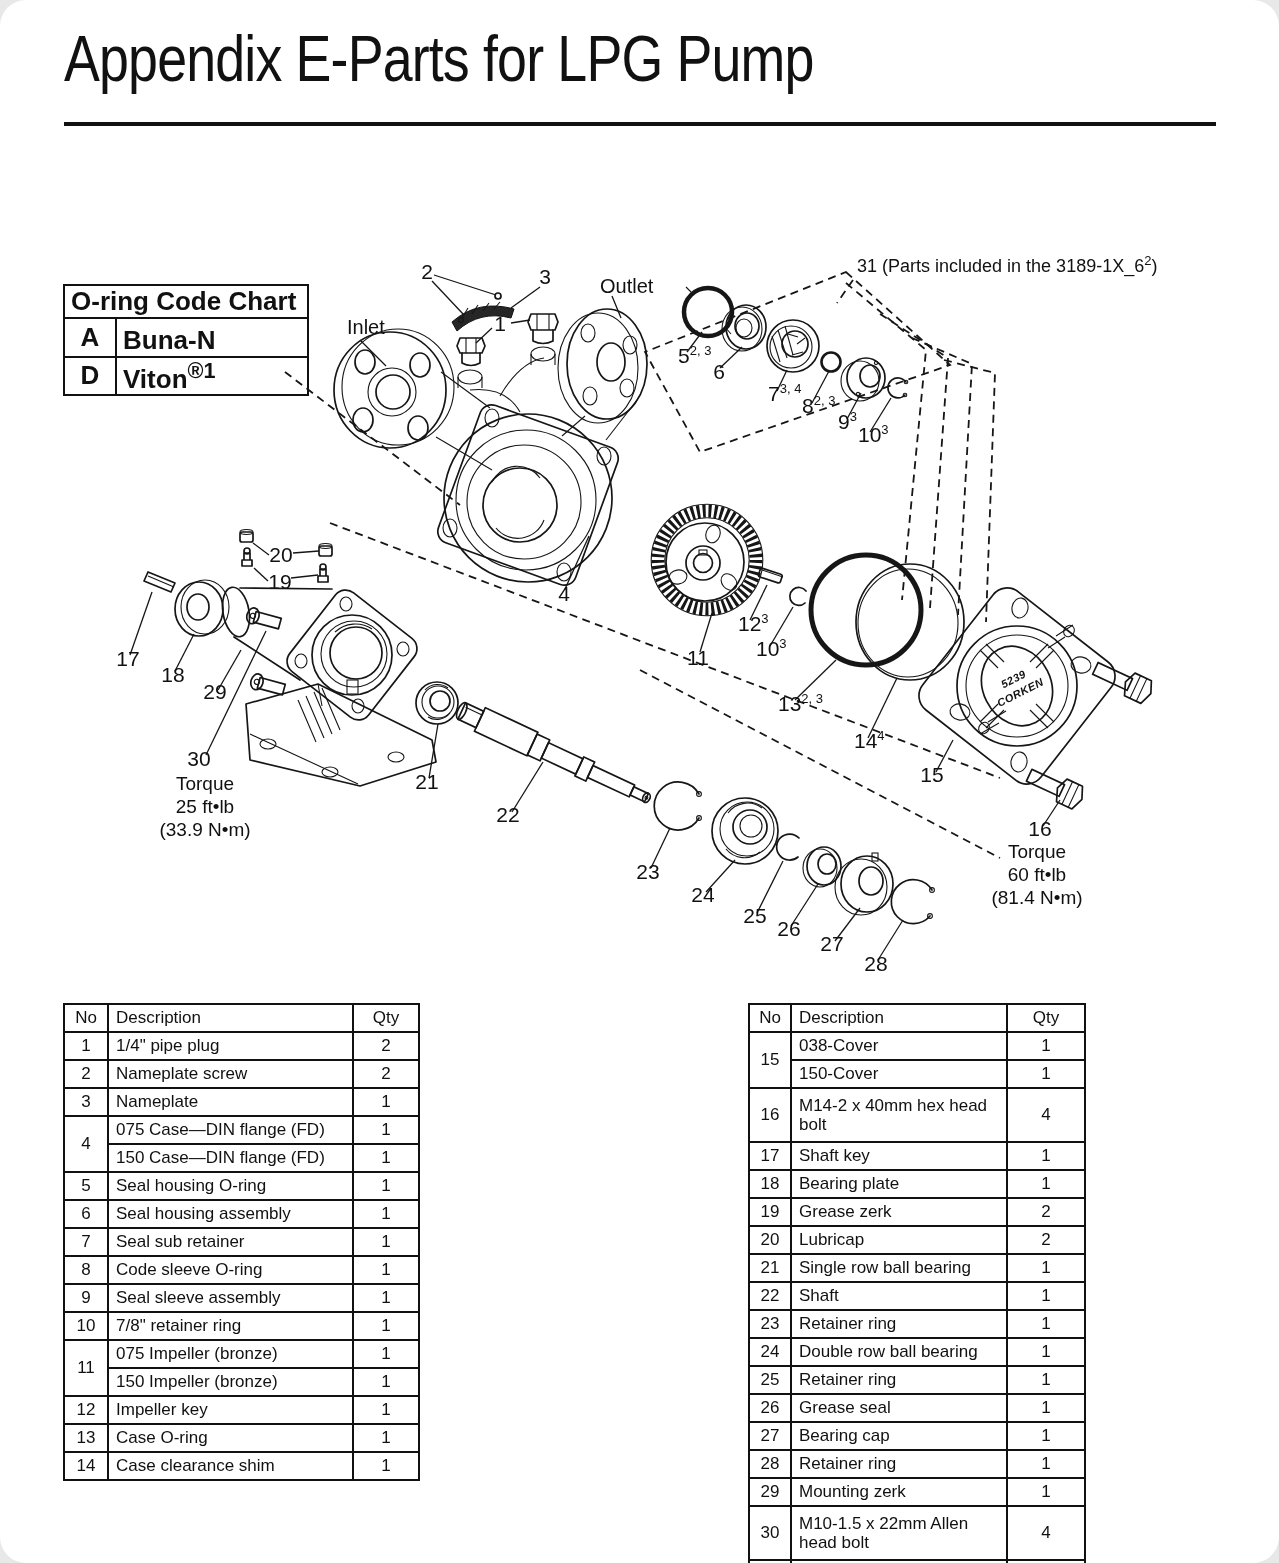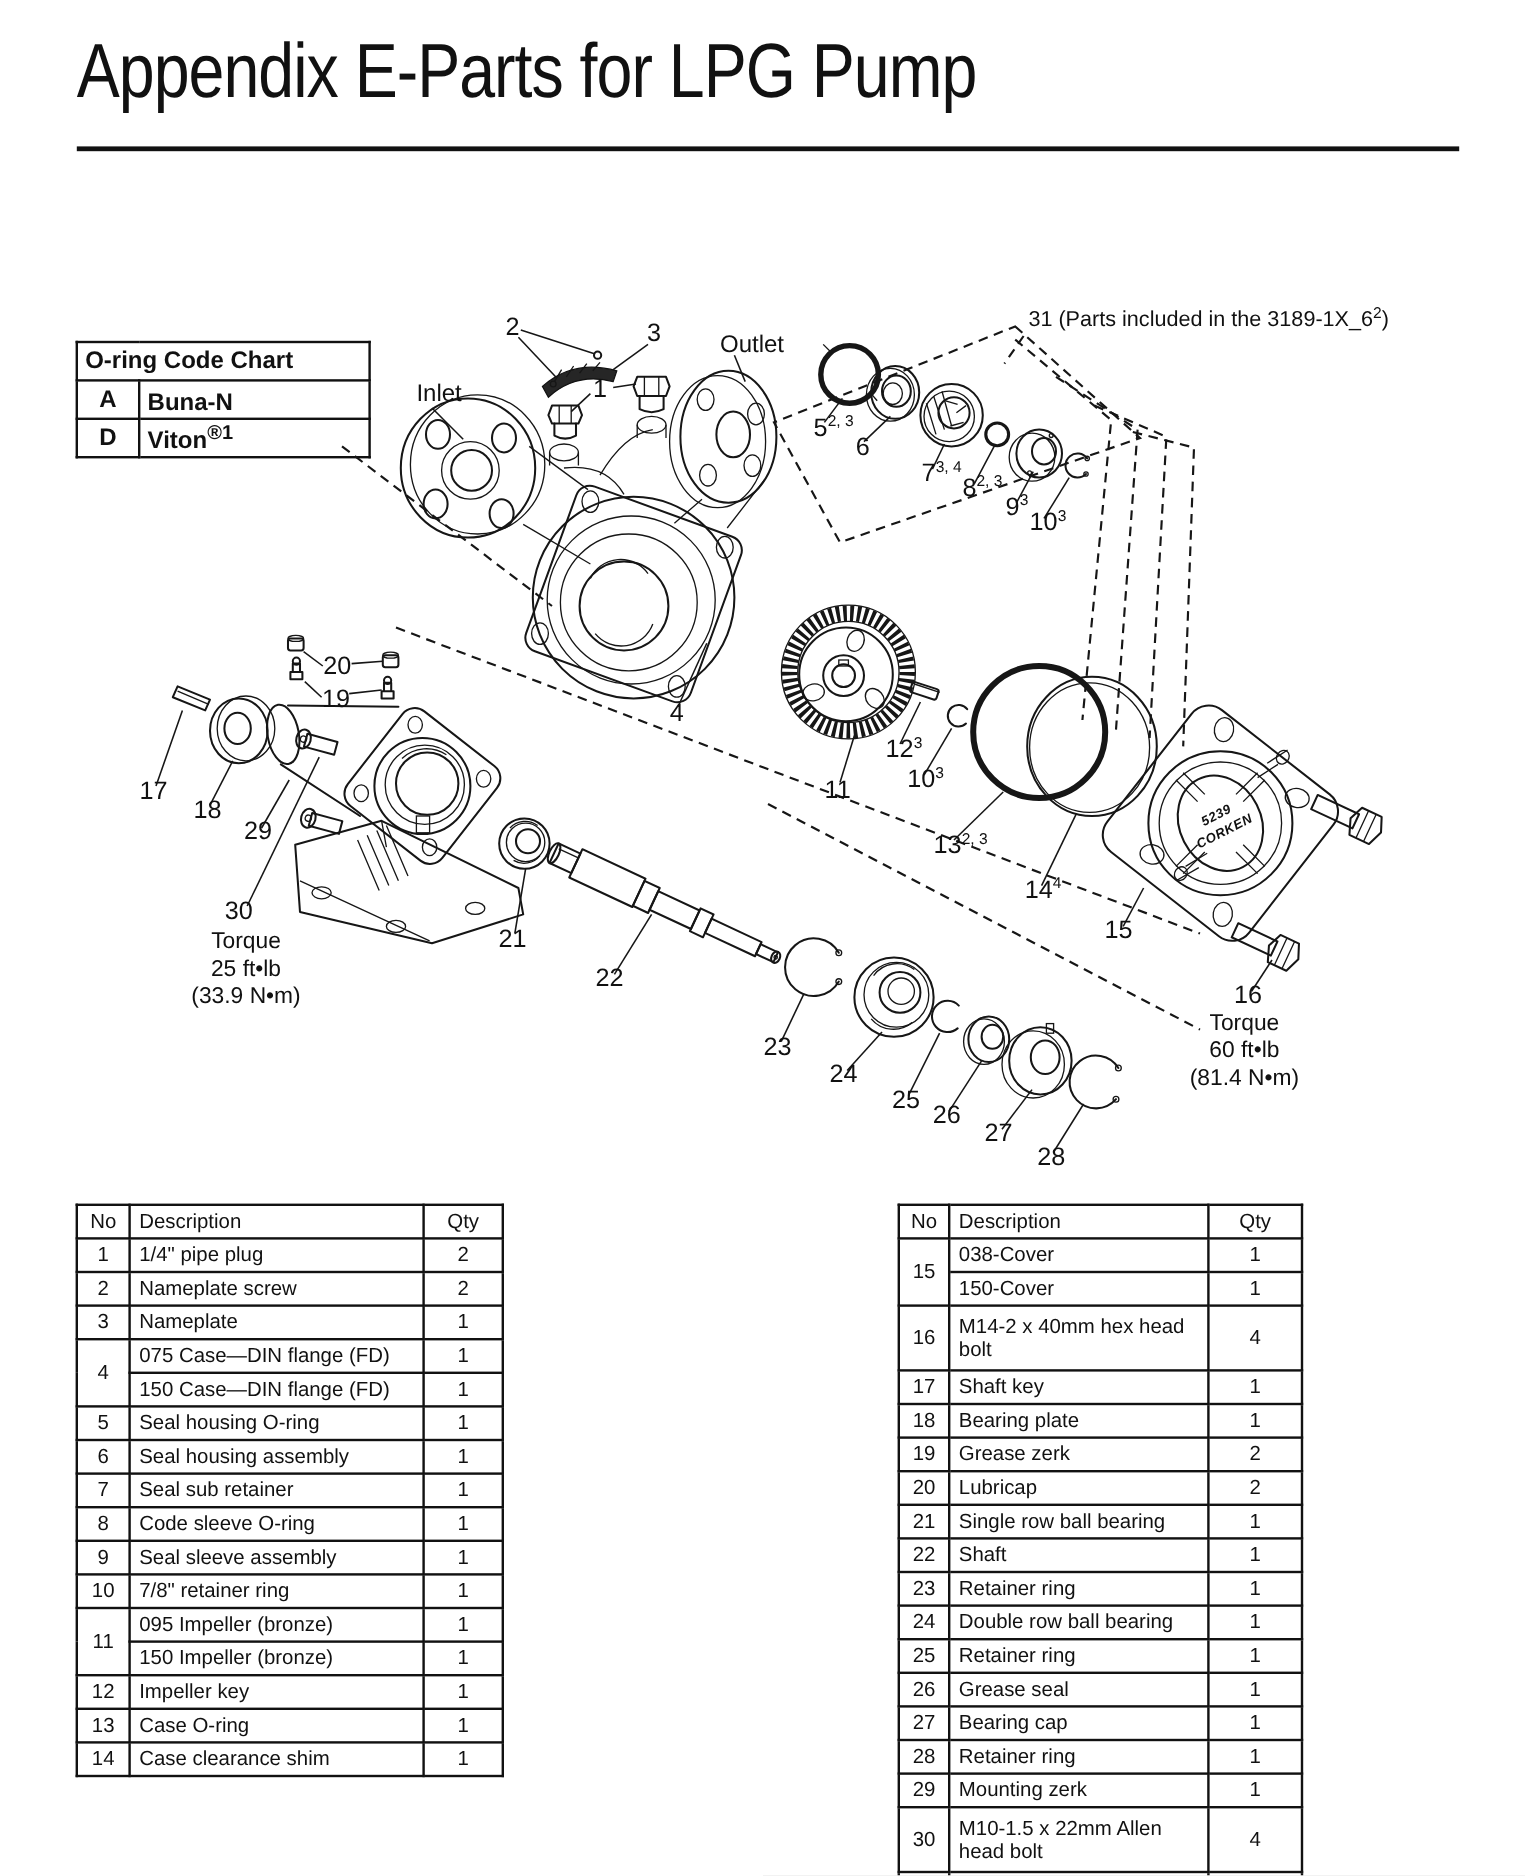--- a/index.html
+++ b/index.html
@@ -1,24 +1,24 @@
 <!DOCTYPE html>
 <html><head>
 <meta charset="utf-8">
 <style>
   html,body{margin:0;padding:0;background:#e8e8e8;}
   #page{position:relative;width:1279px;height:1563px;background:#ffffff;overflow:hidden;
-        font-family:"Liberation Sans", sans-serif;color:#111;}
+        font-family:"Liberation Sans", sans-serif;color:#111;border-radius:26px;}
   
   #title{position:absolute;left:64px;top:22px;font-size:64px;font-weight:400;
          letter-spacing:-1px;transform:scaleX(0.84);transform-origin:left top;white-space:nowrap;}
   #rule{position:absolute;left:64px;top:122px;width:1152px;height:4px;background:#111;}
   
   table{border-collapse:collapse;}
-  #oring{position:absolute;left:63px;top:284px;width:246px;font-size:20px;font-weight:700;}
+  #oring{position:absolute;left:63px;top:284px;width:246px;font-size:26px;font-weight:700;}
   #oring td{border:2.5px solid #111;height:30px;padding:0 6px;}
   #oring td.code{width:38px;text-align:center;}
   
   .parts{position:absolute;font-size:17px;font-weight:400;table-layout:fixed;}
   .parts td{border:2px solid #111;height:24px;padding:1px 7px;line-height:1.12;overflow:hidden;}
   .parts td.c{text-align:center;padding:1px 2px;}
   .parts tr.tall td{height:50px;}
   
   svg{position:absolute;left:55px;top:235px;}
   .ln{stroke:#161616;stroke-width:1.7;fill:none;stroke-linecap:round;stroke-linejoin:round;}
@@ -493,21 +493,21 @@
           <td>Seal sleeve assembly</td>
           <td class="c">1</td>
         </tr>
     <tr>
           <td class="c">10</td>
           <td>7/8" retainer ring</td>
           <td class="c">1</td>
         </tr>
     <tr>
           <td class="c" rowspan="2">11</td>
-          <td>095 Impeller (bronze)</td>
+          <td>075 Impeller (bronze)</td>
           <td class="c">1</td>
         </tr>
     <tr>
           <td>150 Impeller (bronze)</td>
           <td class="c">1</td>
         </tr>
     <tr>
           <td class="c">12</td>
           <td>Impeller key</td>
           <td class="c">1</td>

